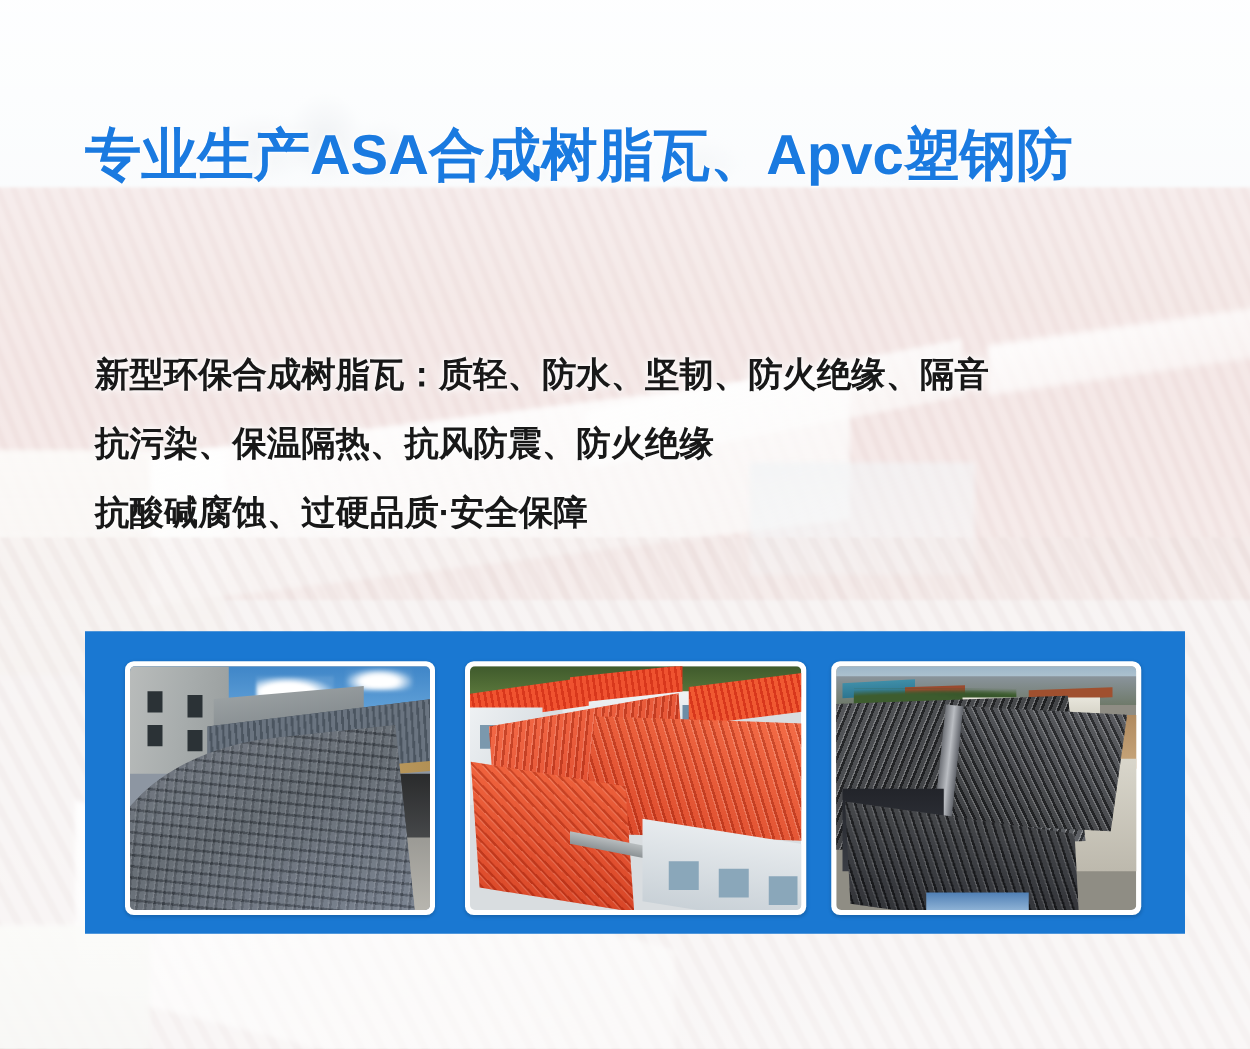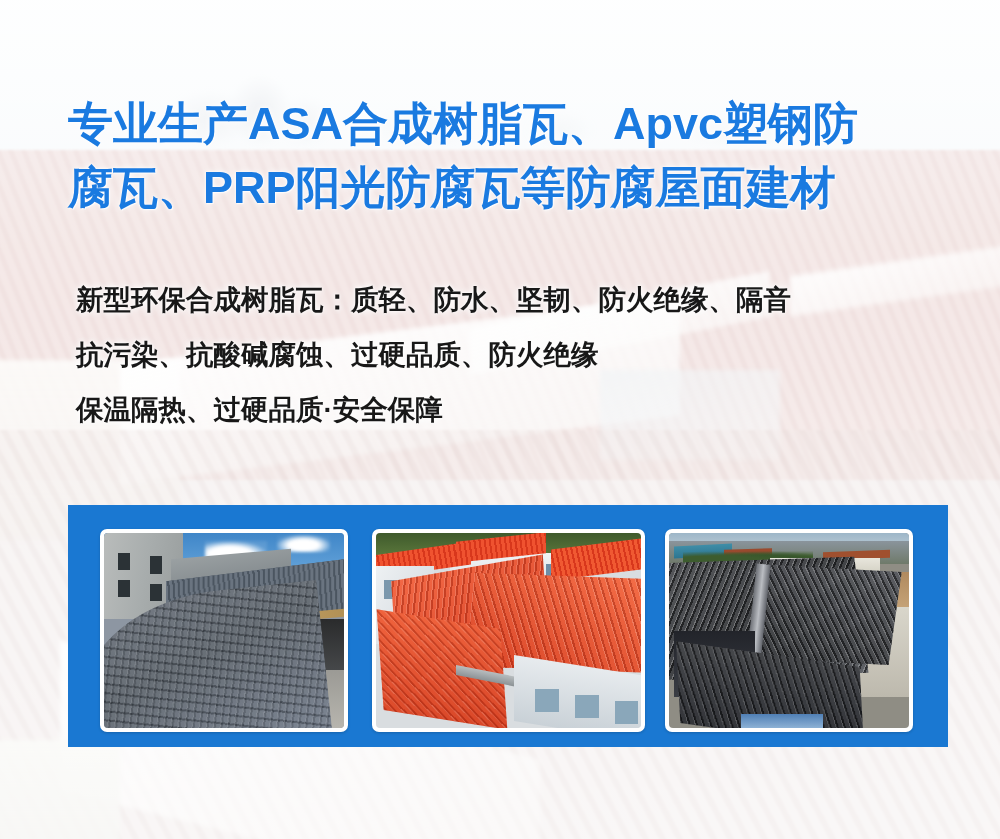--- a/index.html
+++ b/index.html
@@ -395,27 +395,26 @@
     <div class="bg-eave1"></div>
     <div class="bg-glass"></div>
     <div class="bg-lower"></div>
     <div class="bg-lowerRidge"></div>
     <div class="bg-lowerWall"></div>
     <div class="bg-veil"></div>
   </div>
 
   <div class="headline">
     <span class="hl-line">专业生产ASA合成树脂瓦、Apvc塑钢防</span>
-    <span class="hl-line">腐瓦、PRP阳光防腐瓦等防腐屋面建材</span>
   </div>
 
   <div class="subblock">
     <span class="sub-line">新型环保合成树脂瓦：质轻、防水、坚韧、防火绝缘、隔音</span>
-    <span class="sub-line">抗污染、抗酸碱腐蚀、过硬品质、防火绝缘</span>
-    <span class="sub-line">保温隔热、过硬品质·安全保障</span>
+    <span class="sub-line">抗污染、保温隔热、抗风防震、防火绝缘</span>
+    <span class="sub-line">抗酸碱腐蚀、过硬品质·安全保障</span>
   </div>
 
   <div class="photo-band">
 
     <div class="photo-frame pf1">
       <div class="photo-inner">
         <div class="ph-grey">
           <div class="ph1-sky"></div>
           <div class="ph1-cloud1"></div>
           <div class="ph1-cloud2"></div>

